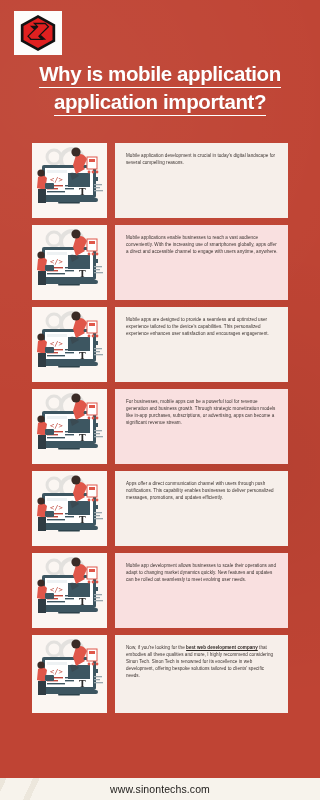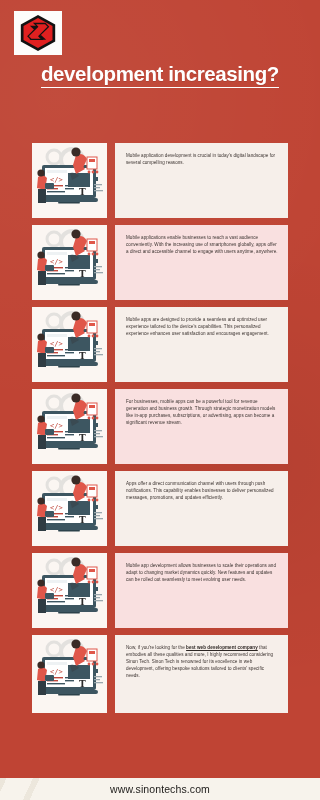--- a/index.html
+++ b/index.html
@@ -147,21 +147,22 @@
   <div class="logo-box">
     <svg viewBox="0 0 44 42" width="40" height="38">
       <polygon points="22,1 41,11.5 41,30.5 22,41 3,30.5 3,11.5" fill="#121212"></polygon>
       <polygon points="22,4.5 38,13.3 38,28.7 22,37.5 6,28.7 6,13.3" fill="#e02020"></polygon>
       <path d="M13 13 L31 13 L31 17.5 L19 17.5 L31 28.5 L13 28.5 L13 24 L25 24 Z" fill="#121212"></path>
       <path d="M30 10.5 L33.5 14 L23 24.5 L26.5 28 L14.5 28 L11 24.5 L21.5 14 L18 10.5 Z" fill="#e02020" stroke="#121212" stroke-width="1.4"></path>
     </svg>
   </div>
 
   <div class="title">
-    <span class="tline">development increasing?</span>
+    <span class="tline">Why is mobile application</span>
+    <span class="tline">application important?</span>
   </div>
 
   <div class="rows">
 
     <div class="row r1">
       <div class="thumb">
         <svg viewBox="0 0 75 75">
           <rect width="75" height="75" fill="#fbf6f2"></rect>
           <circle cx="22" cy="14" r="7" fill="none" stroke="#e3e1de" stroke-width="3"></circle>
           <circle cx="40" cy="17" r="11" fill="none" stroke="#e3e1de" stroke-width="4"></circle>

